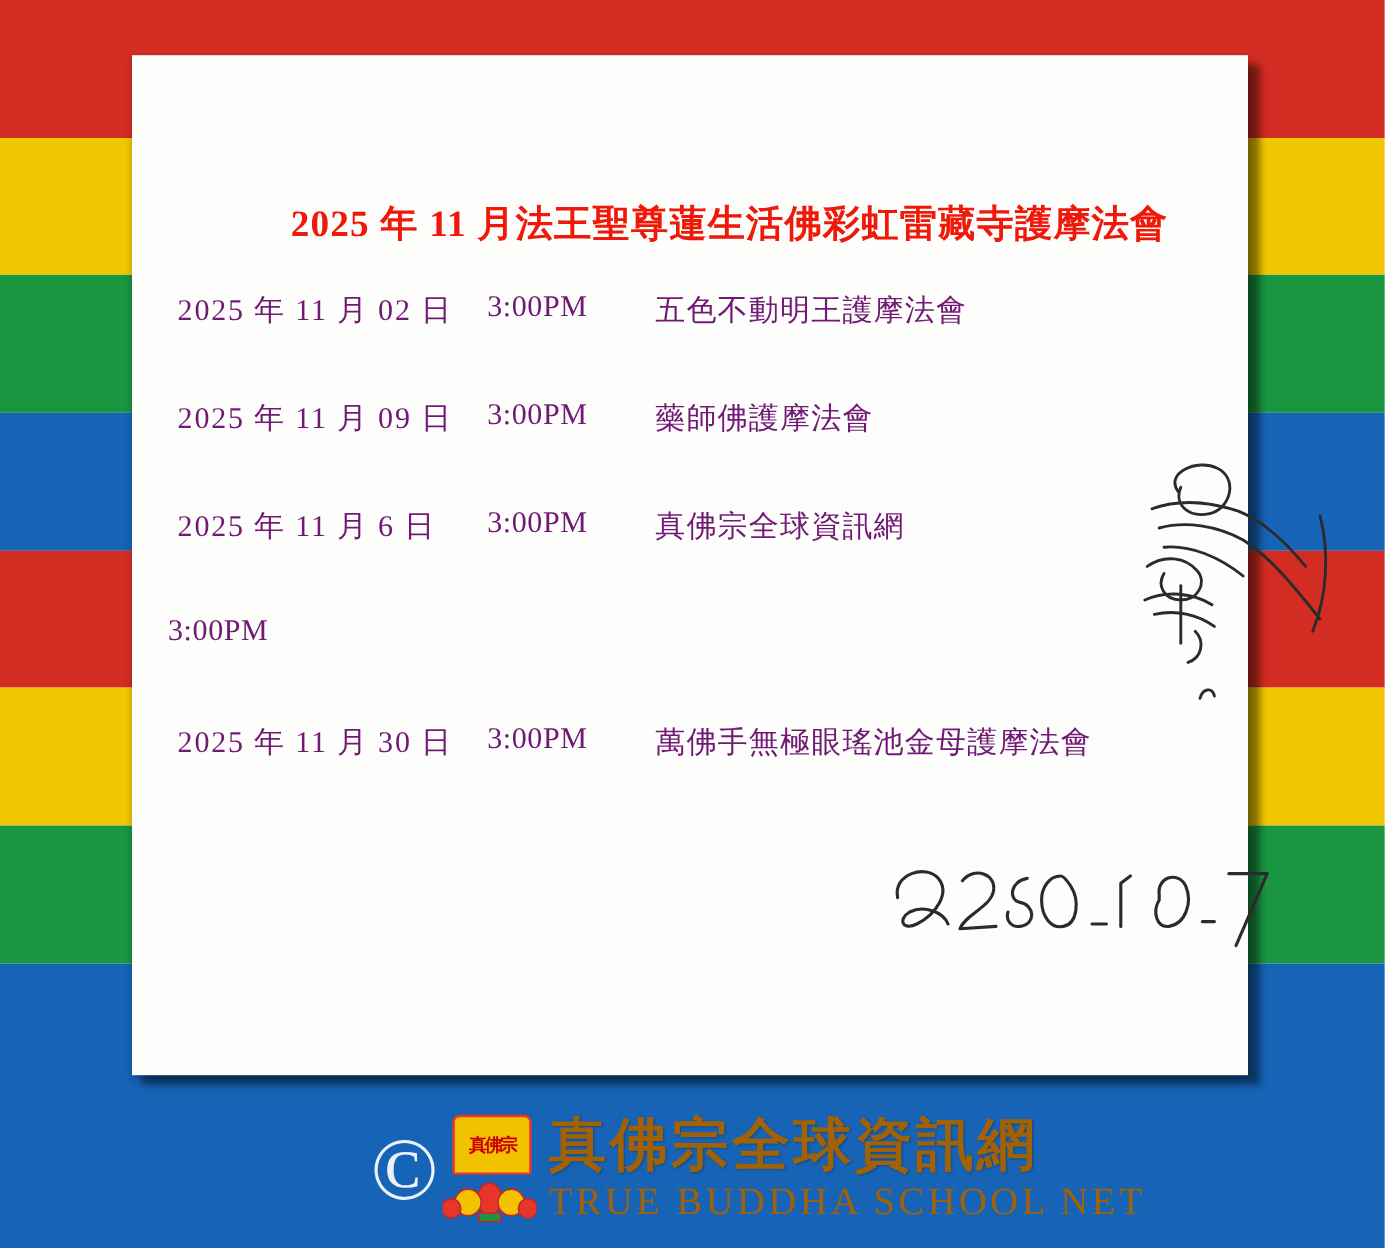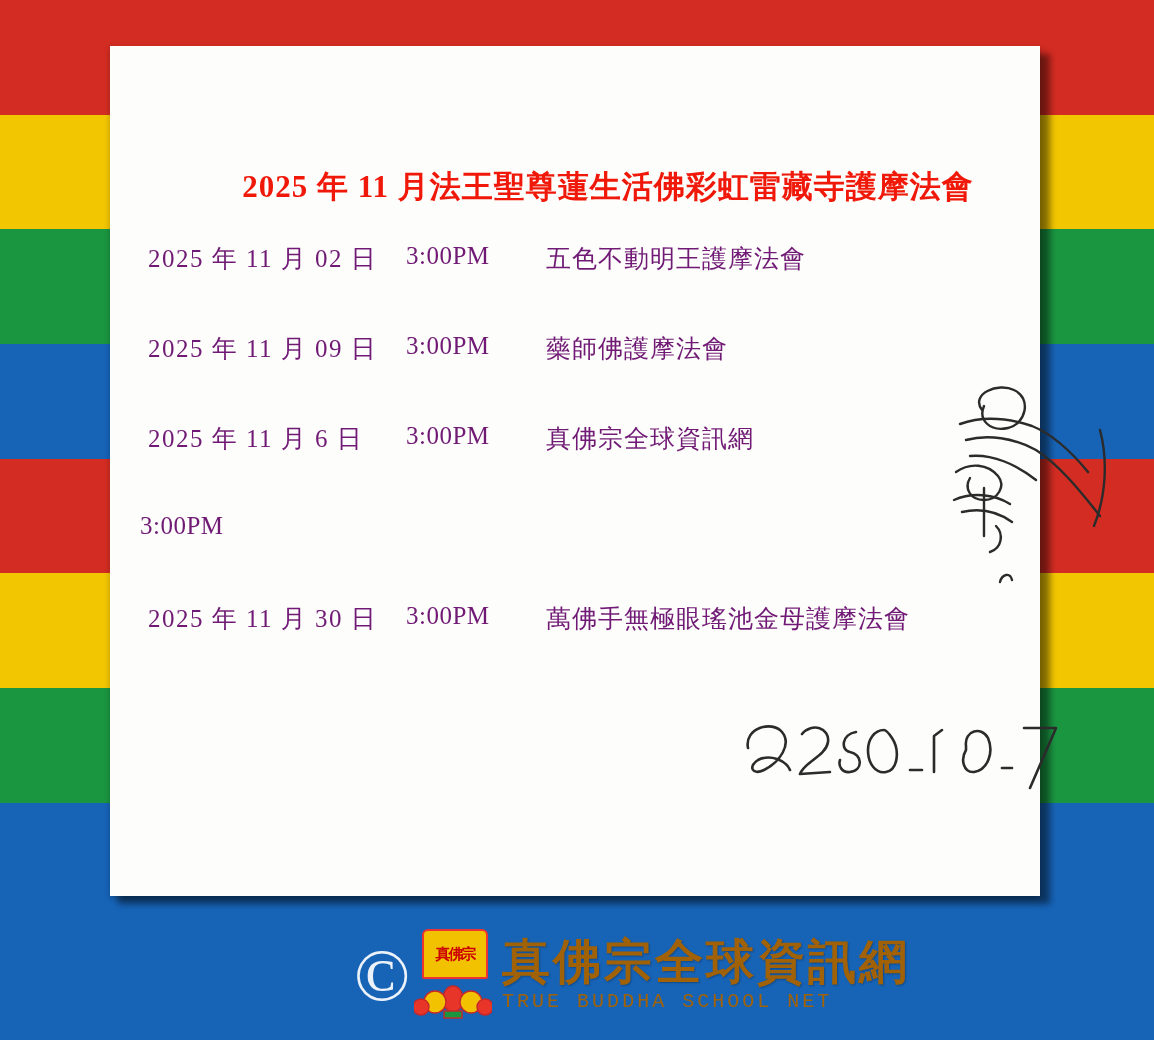--- a/index.html
+++ b/index.html
@@ -174,23 +174,23 @@
   }
   .brand-cn {
     font-size: 48px;
     font-weight: bold;
     letter-spacing: 3px;
     line-height: 1.05;
     font-family: "Liberation Serif", serif;
     text-shadow: 1px 1px 2px rgba(0,0,0,0.25);
   }
   .brand-en {
-    font-size: 20px;
+    font-size: 32px;
     letter-spacing: 3px;
-    font-family: Liberation Mono, monospace;
+    font-family: Liberation Serif, serif;
     margin-top: 2px;
   }
 </style>
 </head>
 <body>
 
 <div id="stage">
 
   <div class="stripes">
     <div class="stripe" style="height:118px;background:#d32c23"></div>

